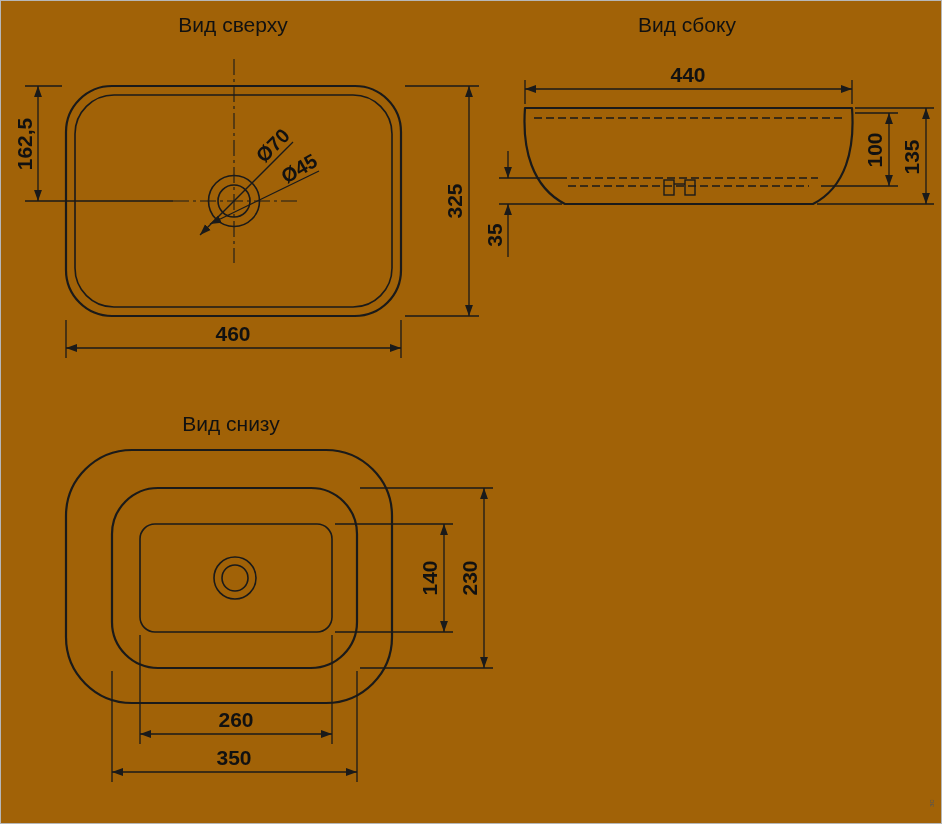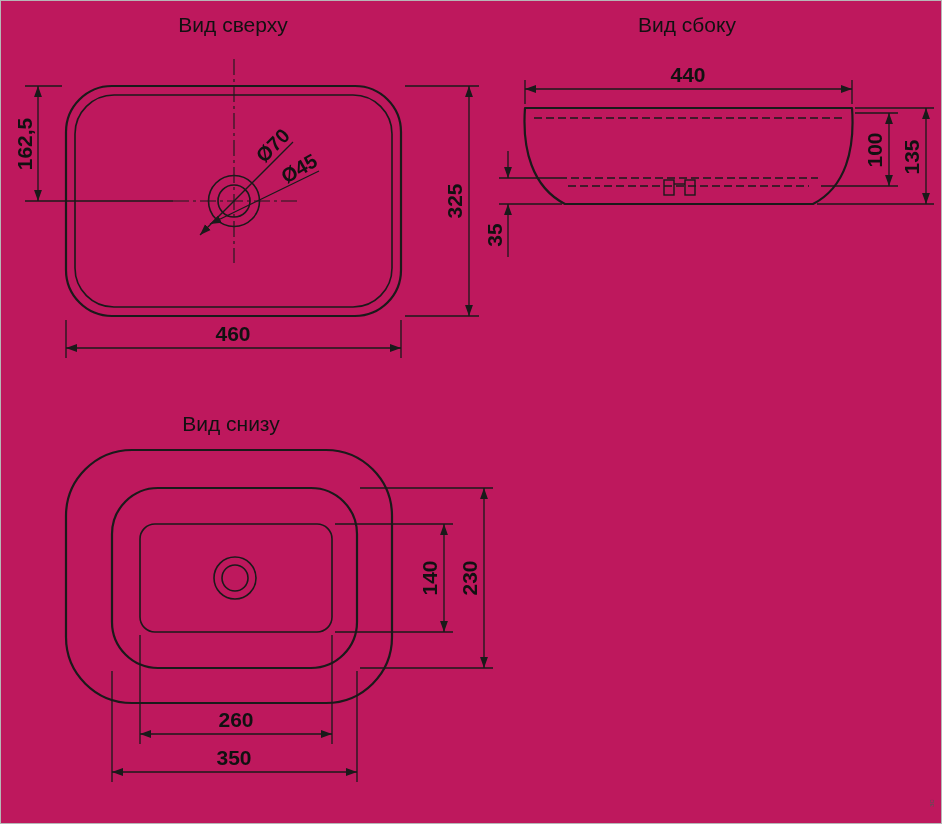--- a/index.html
+++ b/index.html
@@ -1,20 +1,20 @@
 <!DOCTYPE html>
 <html><head>
 <meta charset="utf-8">
 <style>
   html,body{margin:0;padding:0;background:#fff;}
   #canvas{
     position:relative;
     width:940px;height:822px;
     border:1px solid #b7b7b7;
-    background:#be185d;
+    background:#a16207;
     font-family:"Liberation Sans", sans-serif;
     overflow:hidden;
   }
   svg{display:block;}
   text{font-family:"Liberation Sans", sans-serif; fill:#111; stroke:none;}
   .title{font-size:21px; font-weight:400; text-anchor:middle;}
   .dimtext{font-size:21px; font-weight:bold; text-anchor:middle;}
   .leadertext{font-size:20px; font-weight:bold;}
   .outline{fill:none; stroke:#1a1a1a; stroke-width:2.2; stroke-linejoin:round;}
   .outline2{fill:none; stroke:#1a1a1a; stroke-width:1.6; stroke-linejoin:round;}

